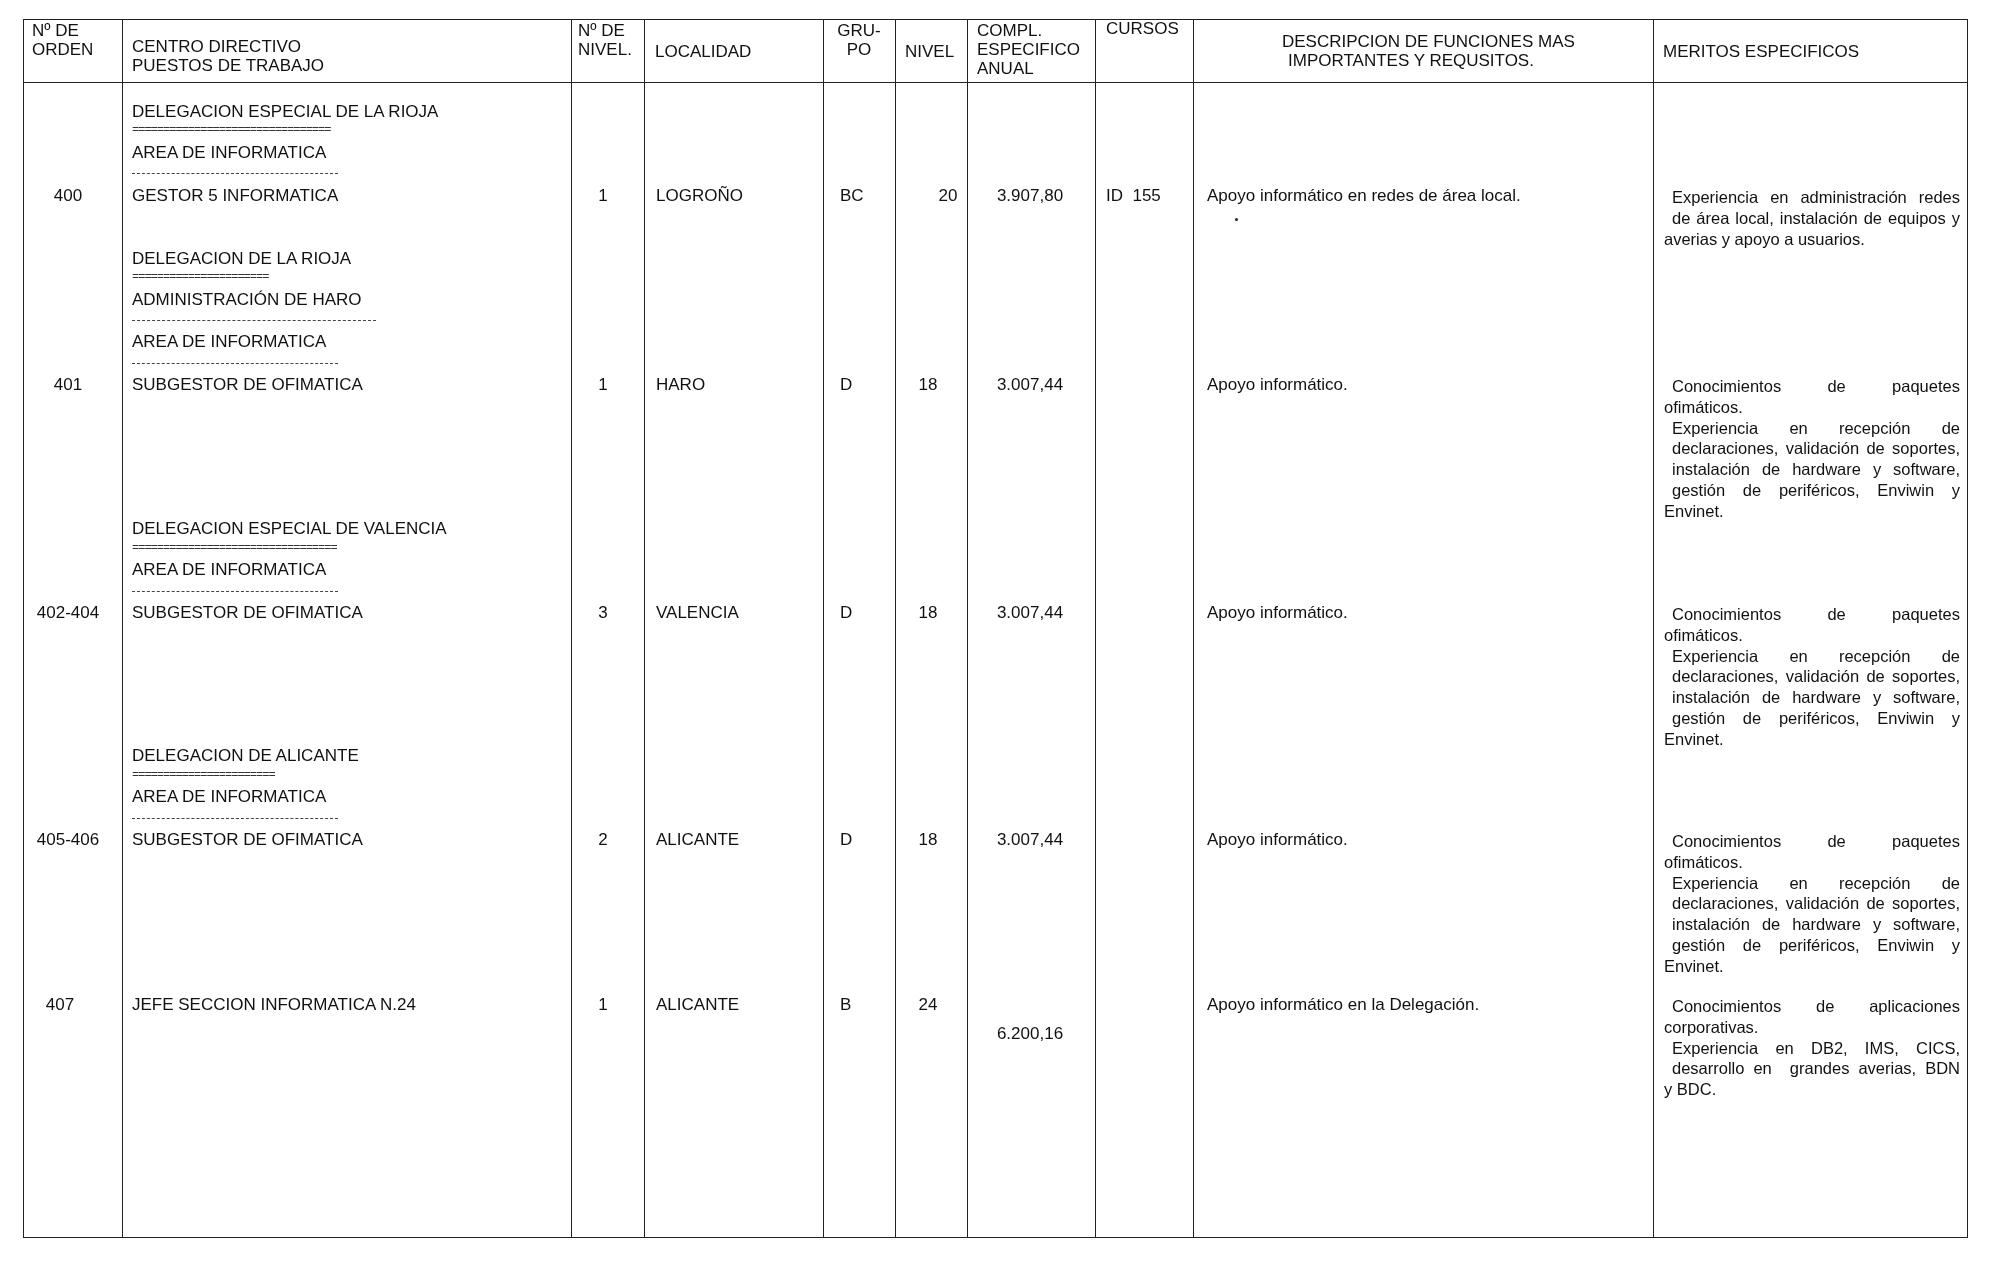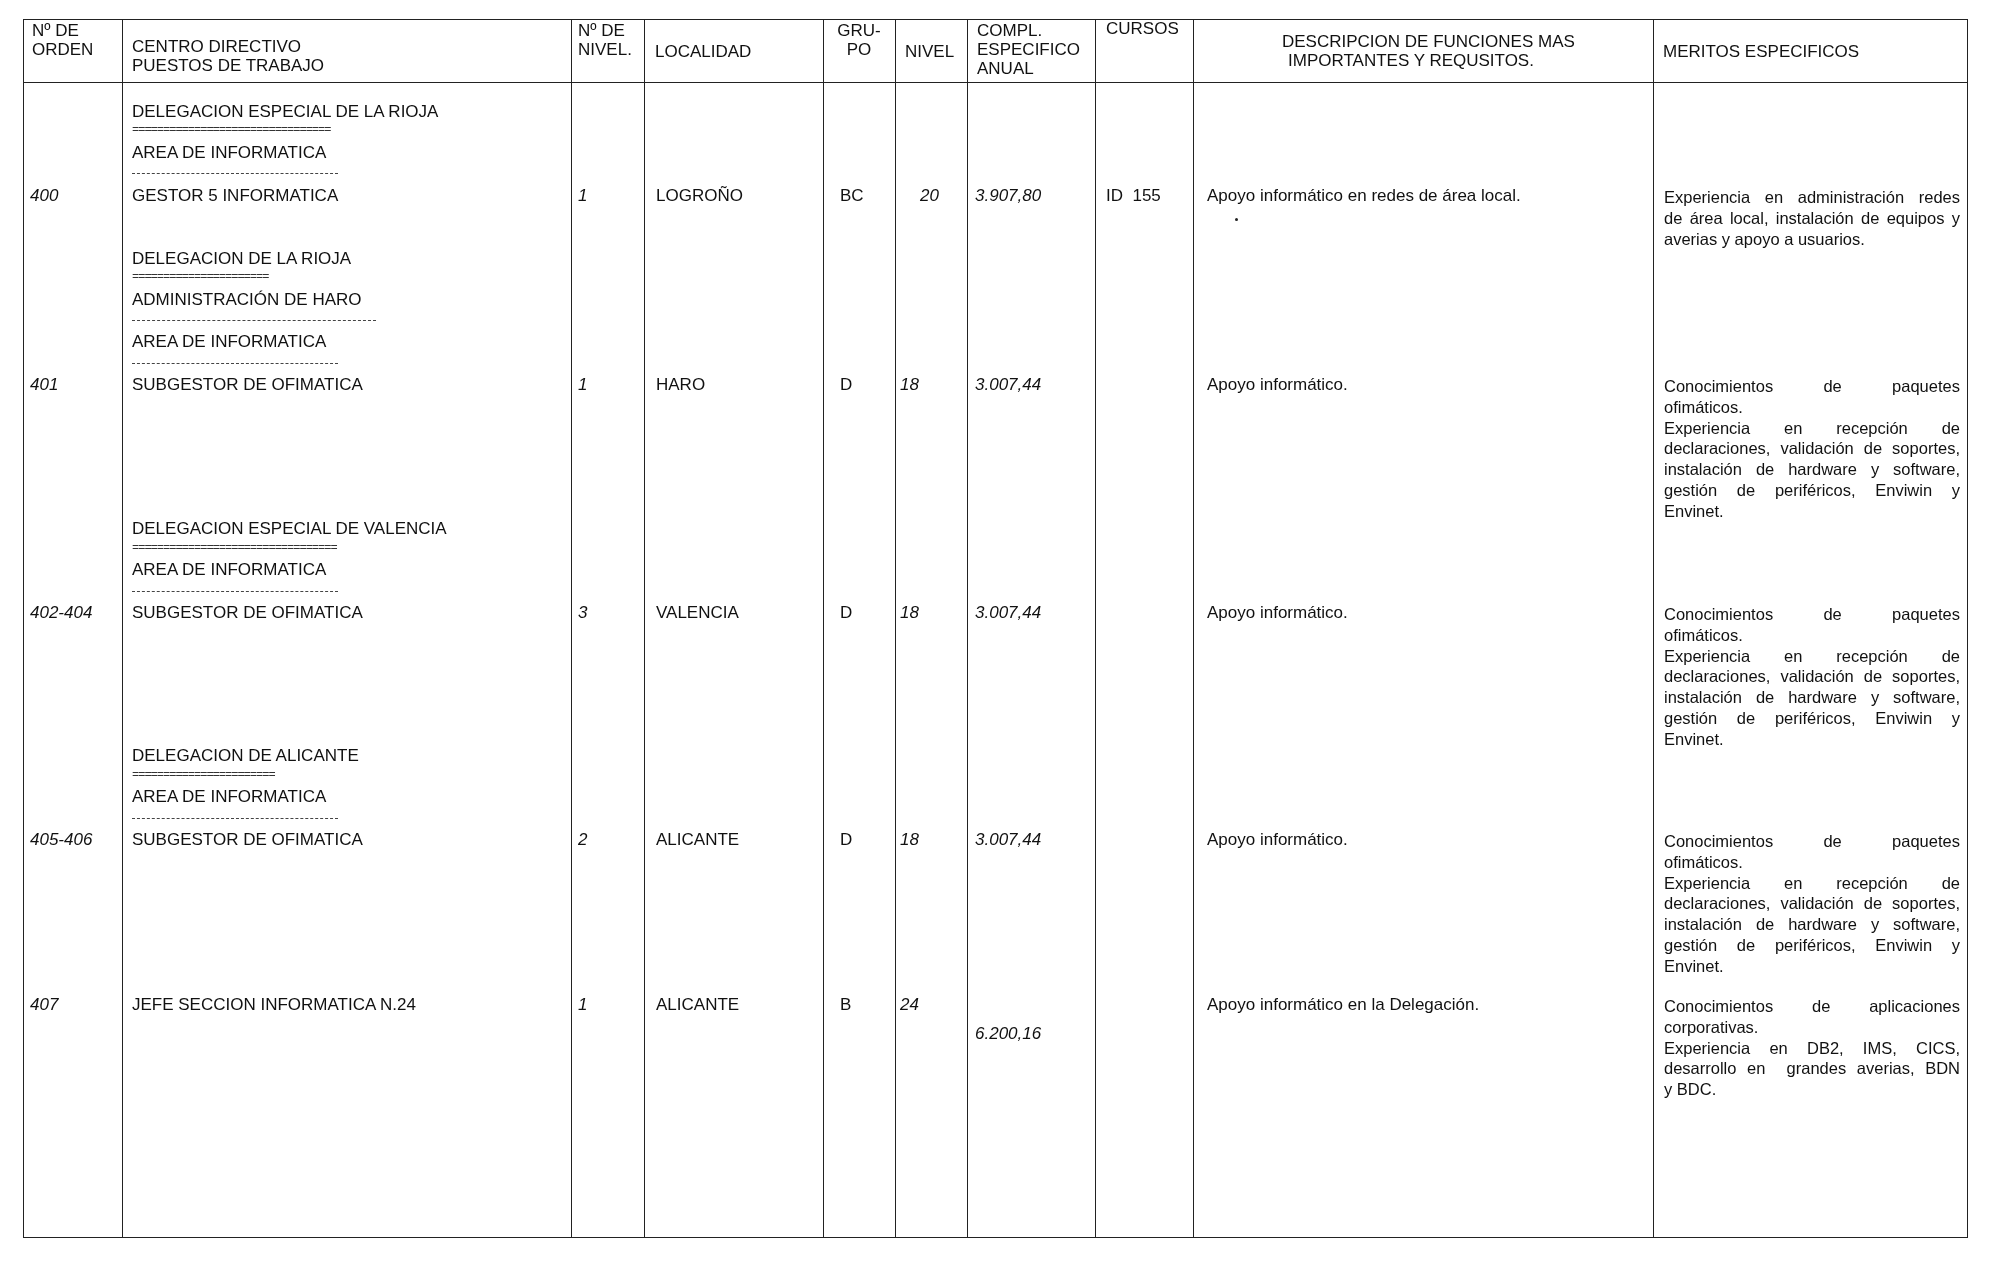--- a/index.html
+++ b/index.html
@@ -3,28 +3,28 @@
 <meta charset="utf-8">
 <style>
   html, body { margin:0; padding:0; background:#ffffff; }
   body { width:2000px; height:1285px; position:relative; overflow:hidden;
          font-family:"Liberation Sans", sans-serif; color:#111; }
   .frame { position:absolute; left:23px; top:19px; width:1945px; height:1219px;
            border:1.5px solid #222; box-sizing:border-box; }
   .hline { position:absolute; left:23px; width:1945px; height:0; border-top:1.5px solid #222; }
   .vline { position:absolute; top:19px; height:1219px; width:0; border-left:1.3px solid #222; }
   .t { position:absolute; font-size:17px; line-height:20px; white-space:nowrap; }
-  .r { text-align:left;font-style:italic; }
+  .r { text-align:center; }
   .hdr { font-size:17px; line-height:19px; }
   .sep { position:absolute; font-family:"Liberation Mono", monospace; font-size:12px; line-height:12px;
          letter-spacing:-1px; color:#333; white-space:nowrap; overflow:hidden; }
   .dash { position:absolute; height:0; border-top:1.5px dashed #444; }
   .par { position:absolute; font-size:16.5px; line-height:20.8px; text-align:justify; white-space:normal; }
   .par span { display:block; }
-  .par .jl { text-align-last:justify; }
+  .par .jl { text-align-last:justify;margin-left:8px; }
 </style>
 </head>
 <body>
 
 <div class="frame"></div>
 <div class="hline" style="top:82px"></div>
 <div class="vline" style="left:122px"></div>
 <div class="vline" style="left:571px"></div>
 <div class="vline" style="left:644px"></div>
 <div class="vline" style="left:823px"></div>
@@ -159,21 +159,21 @@
     <span>ofimáticos.</span>
     <span class="jl">Experiencia en recepción de</span>
     <span class="jl">declaraciones, validación de soportes,</span>
     <span class="jl">instalación de hardware y software,</span>
     <span class="jl">gestión de periféricos, Enviwin y</span>
     <span>Envinet.</span>
   </div>
 </div>
 
 <div>
-  <div class="t r" style="left:30px; width:76px; top:995px">407</div>
+  <div class="t r" style="left:22px; width:76px; top:995px">407</div>
   <div class="t" style="left:132px; top:995px">JEFE SECCION INFORMATICA N.24</div>
   <div class="t r" style="left:578px; width:50px; top:995px">1</div>
   <div class="t" style="left:656px; top:995px">ALICANTE</div>
   <div class="t" style="left:840px; top:995px">B</div>
   <div class="t r" style="left:900px; width:56px; top:995px">24</div>
   <div class="t r" style="left:975px; width:110px; top:1024px">6.200,16</div>
   <div class="t" style="left:1207px; top:995px">Apoyo informático en la Delegación.</div>
   <div class="par" style="left:1664px; width:296px; top:996px">
     <span class="jl">Conocimientos de aplicaciones</span>
     <span>corporativas.</span>

